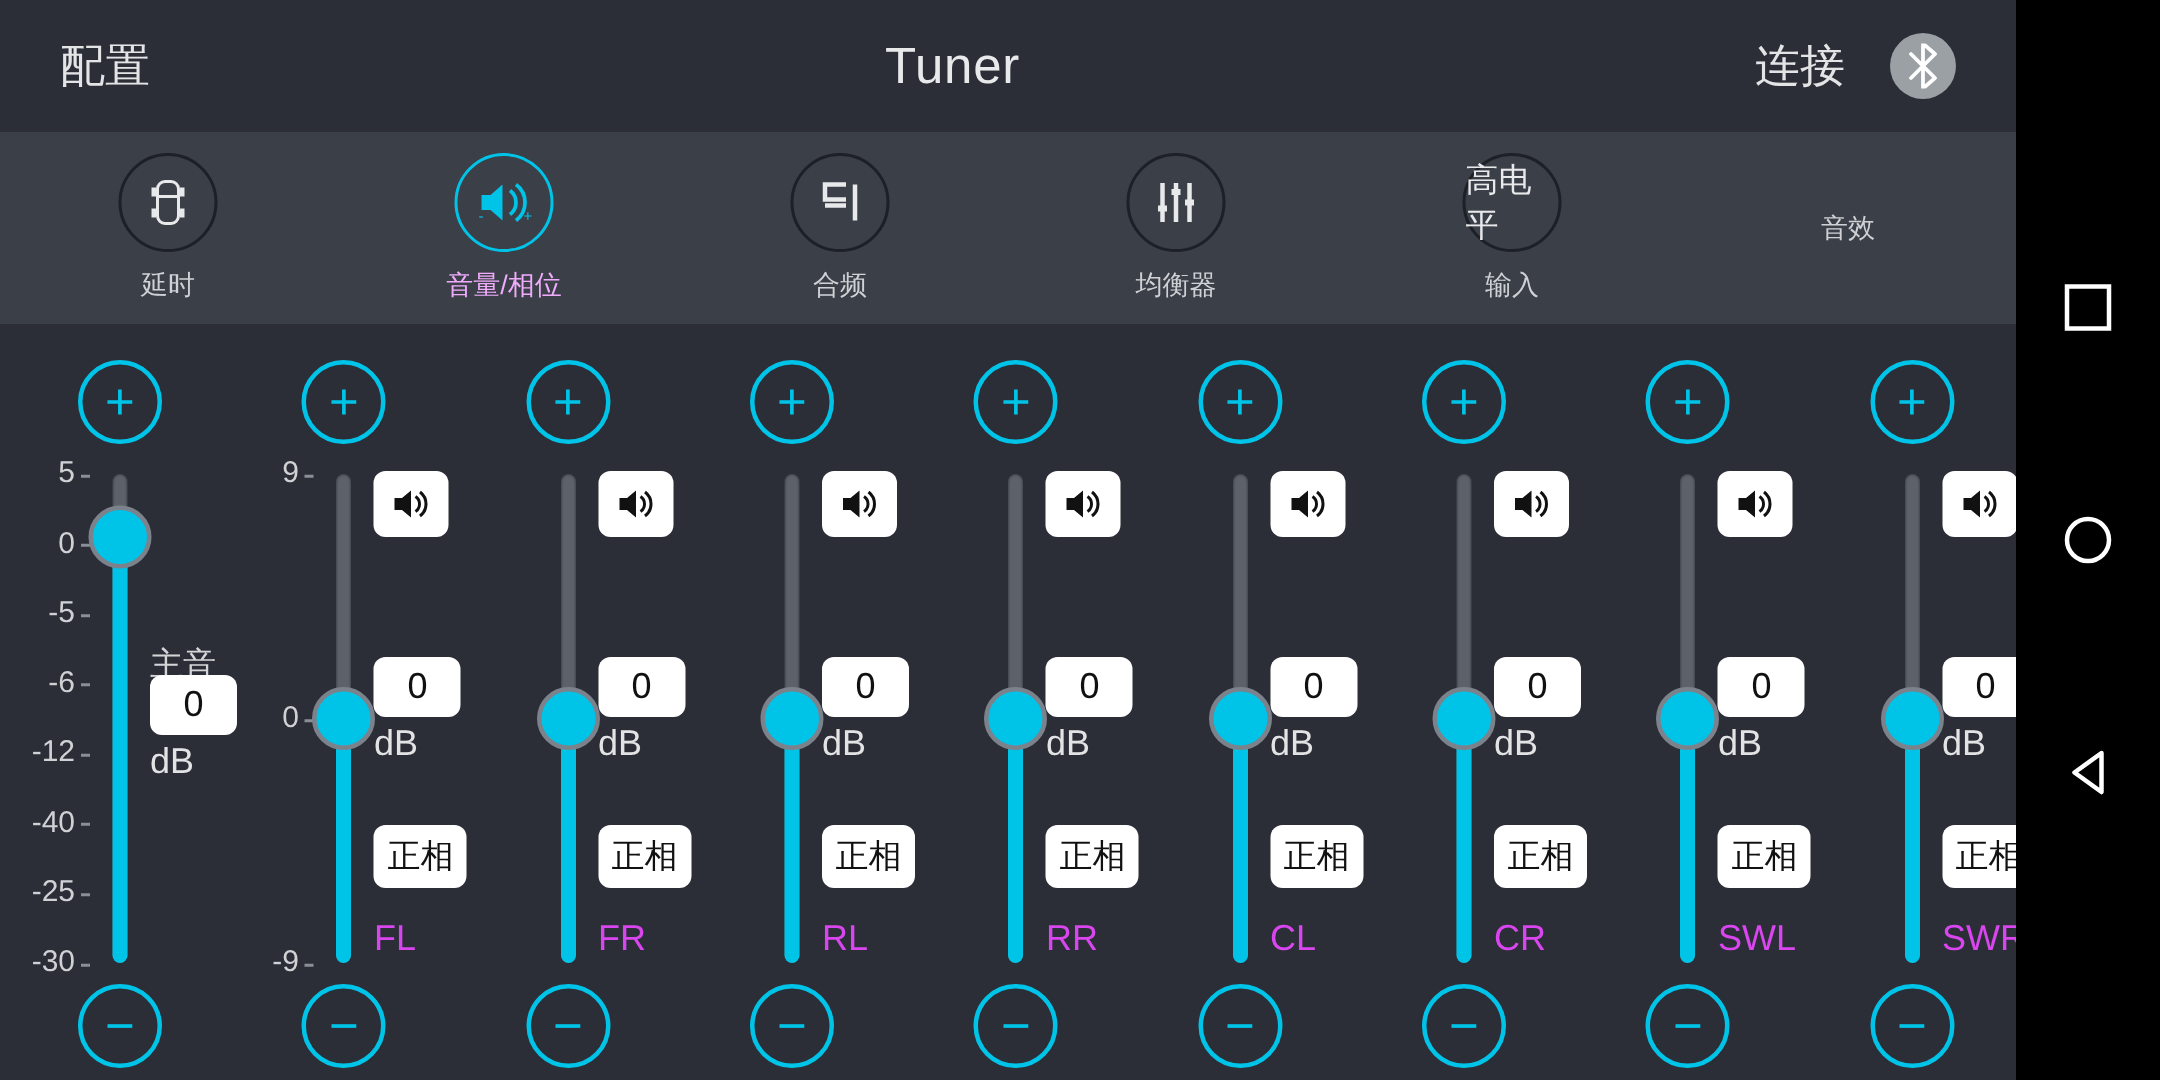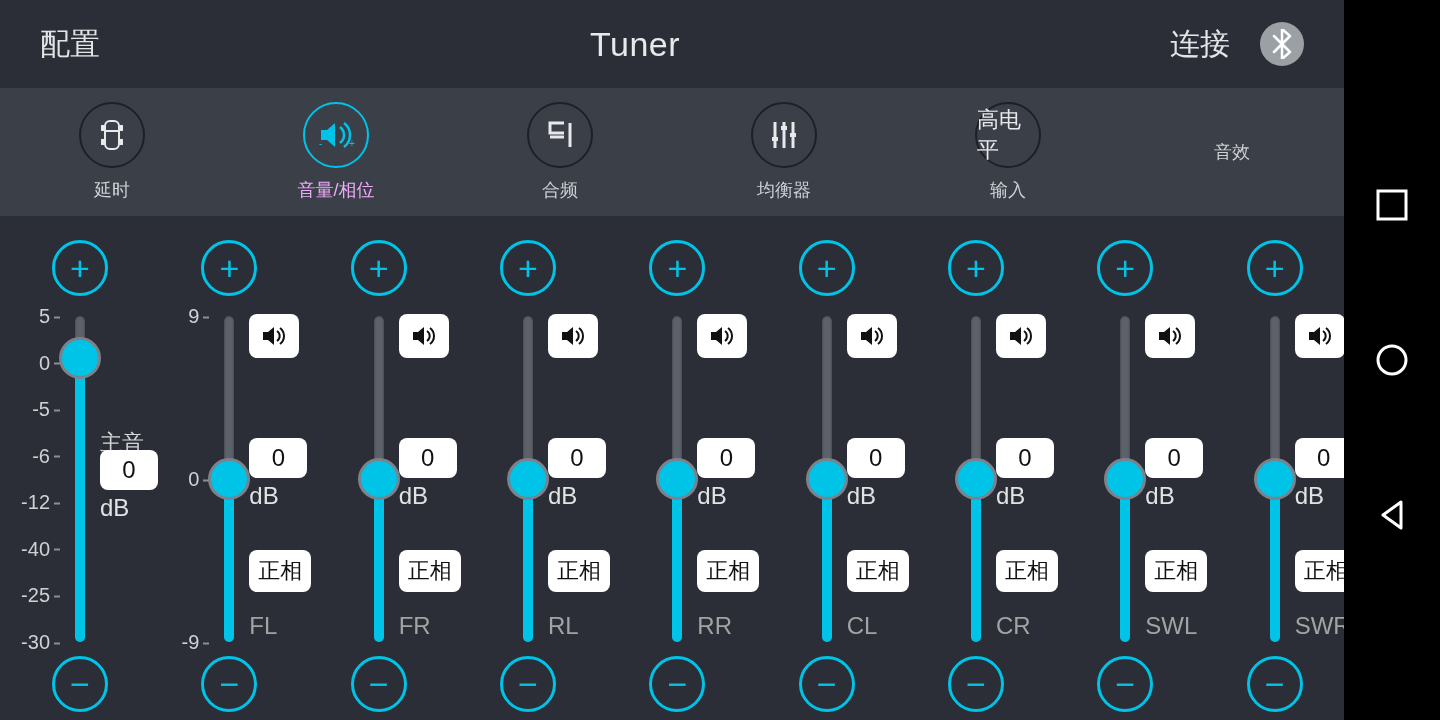--- a/index.html
+++ b/index.html
@@ -34,21 +34,21 @@
   .slider-wrap { position: absolute; left: 62px; top: 0; bottom: 0; width: 40px; }
   .track { position: absolute; left: 13px; top: 6px; bottom: 6px; width: 10px; border-radius: 5px; background: #5d616a; box-shadow: inset 0 0 2px rgba(0,0,0,0.6); }
   .track-fill { position: absolute; left: 13px; bottom: 6px; width: 10px; border-radius: 5px; background: #00c3e8; }
   .thumb { position: absolute; left: -3px; width: 42px; height: 42px; border-radius: 50%; background: #00c3e8; border: 3px solid #7c828b; transform: translateY(-50%); cursor: grab; }
   
   .ch-right { position: absolute; left: 100px; top: 4px; right: 4px; bottom: 0; display: flex; flex-direction: column; align-items: flex-start; }
   .mute { width: 50px; height: 44px; border-radius: 8px; background: #fff; display: flex; align-items: center; justify-content: center; cursor: pointer; margin-bottom: 80px; }
   .valbox { width: 58px; height: 40px; border-radius: 8px; background: #fff; color: #111; font-size: 24px; display: flex; align-items: center; justify-content: center; }
   .unit { font-size: 24px; color: #e2e3e5; margin-top: 4px; }
   .phase { margin-top: 40px; width: 62px; height: 42px; border-radius: 8px; background: #fff; color: #111; font-size: 22px; display: flex; align-items: center; justify-content: center; cursor: pointer; }
-  .chname { margin-top: 20px; font-size: 24px; color: #a3a3a3; text-align: center; }
+  .chname { margin-top: 20px; font-size: 24px; color: #d946ef; text-align: center; }
   
   .master-label { position: absolute; left: 100px; top: 118px; font-size: 22px; color: #d4d5d7; }
   
   .scale { position: absolute; top: 6px; bottom: 6px; left: 8px; width: 48px; }
   .scale .tick { position: absolute; right: 6px; font-size: 20px; color: #cfd1d4; transform: translateY(-50%); }
   .scale .tick::after { content: ""; position: absolute; right: -10px; top: 50%; width: 6px; height: 2px; background: #8a8e96; }
   .scale.ch { left: 28px; width: 28px; }
   .scale.ch .tick { font-size: 20px; }
 </style>
 </head>

